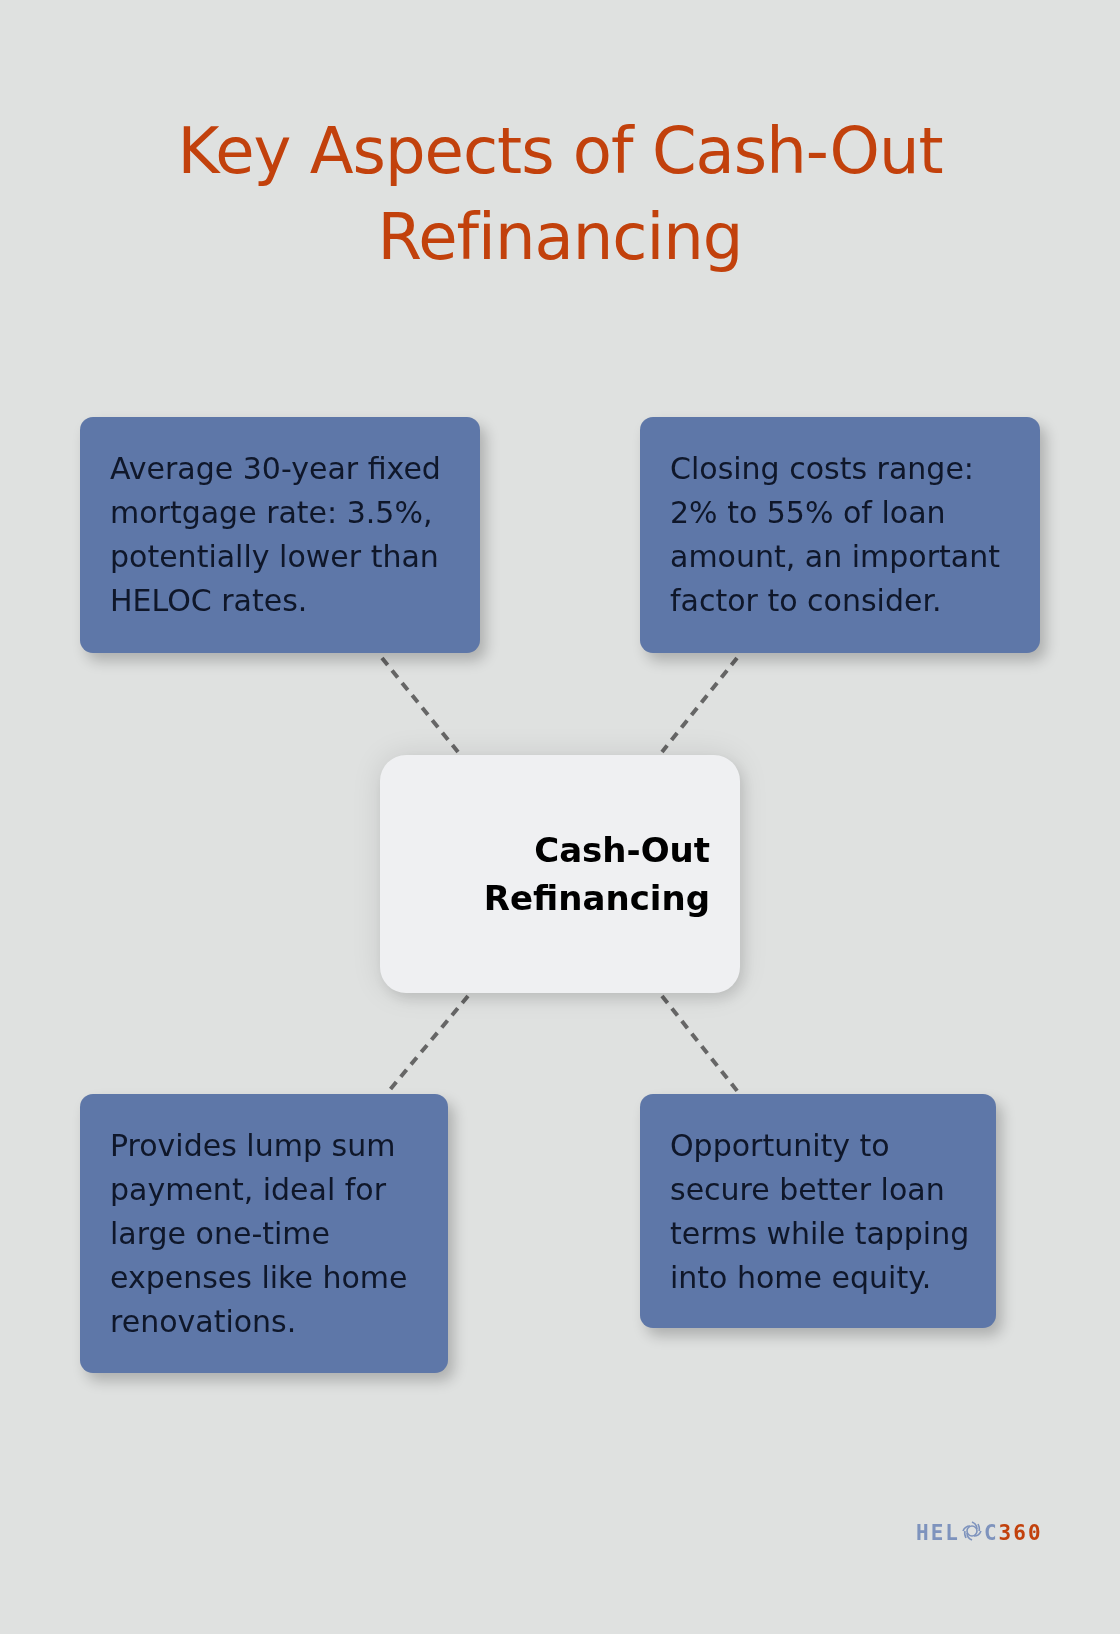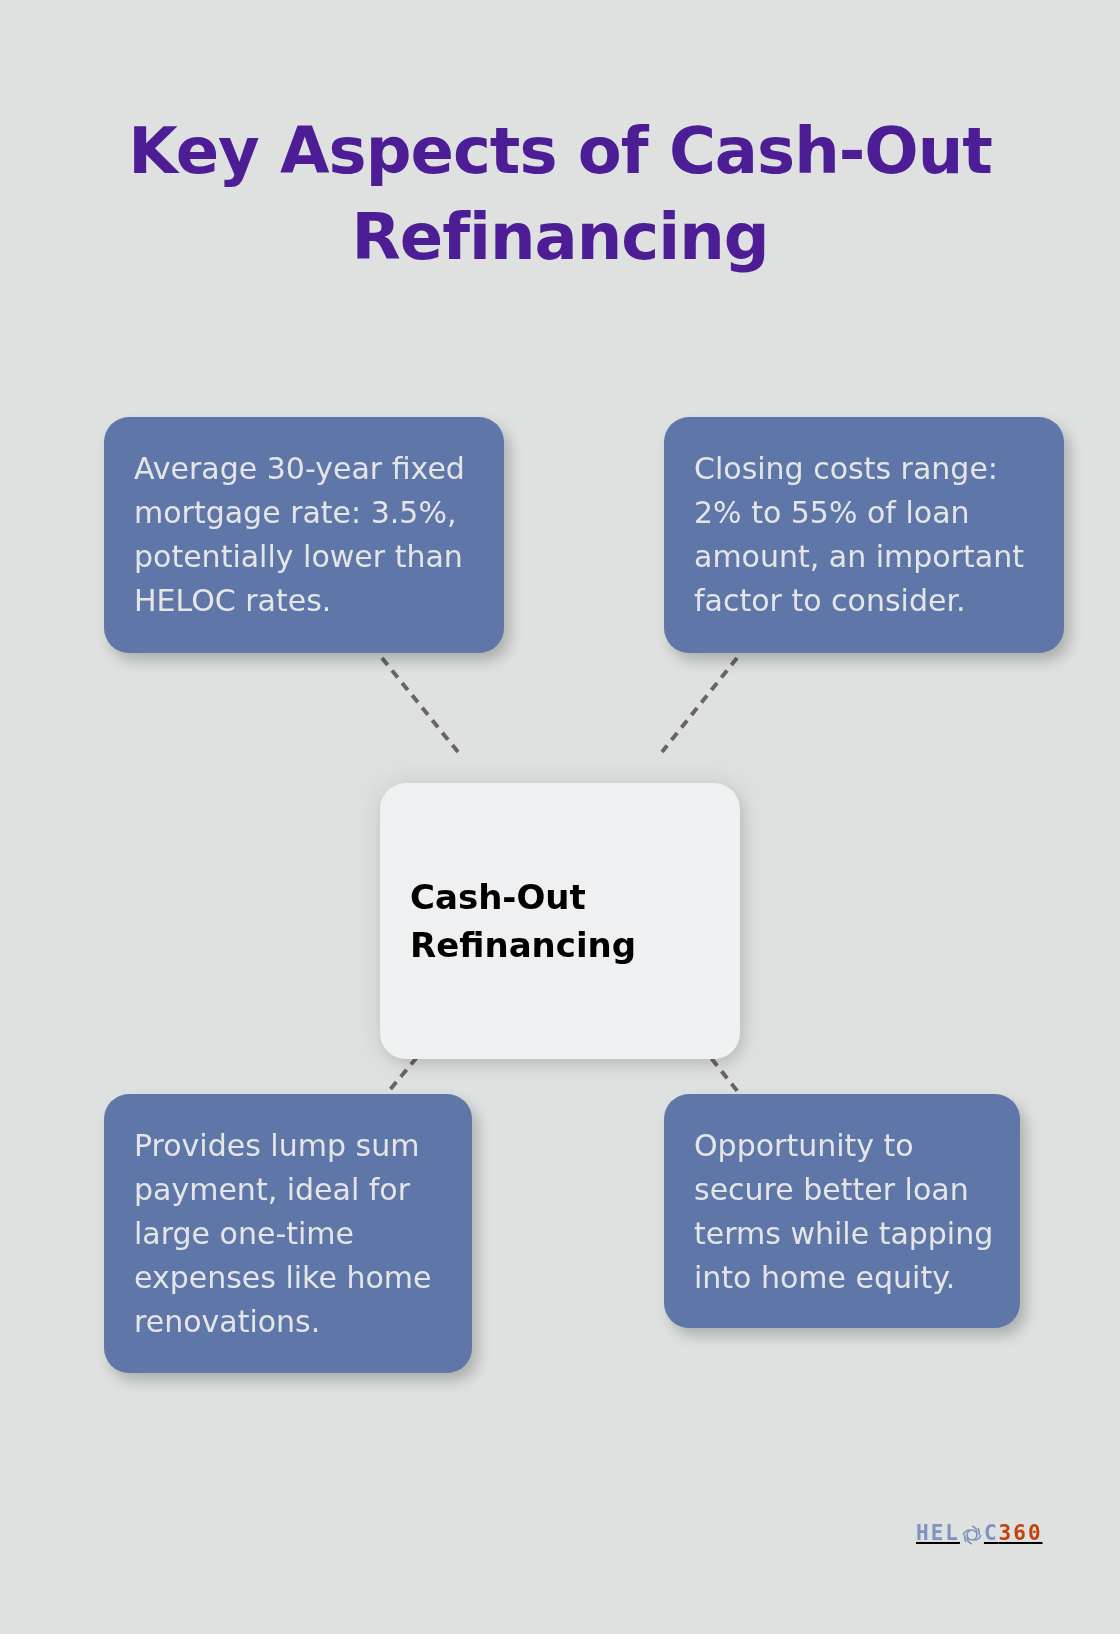--- a/index.html
+++ b/index.html
@@ -6,55 +6,55 @@
     body {
       width: 1120px; height: 1634px;
       background: #dfe1e0;
       position: relative;
       overflow: hidden;
       font-family: "DejaVu Sans", "Liberation Sans", sans-serif;
     }
     .title {
       position: absolute; left: 0; top: 108px; width: 1120px;
       text-align: center;
-      font-size: 64px; font-weight: bold; line-height: 86px;
-      color: #4c1d95; letter-spacing: -1px;
+      font-size: 64px; font-weight: normal; line-height: 86px;
+      color: #c2410c; letter-spacing: -1px;
     }
     .connectors { position: absolute; left: 0; top: 0; width: 1120px; height: 1634px; pointer-events: none; }
     .card {
       position: absolute;
       background: #5e77a8;
-      border-radius: 25px;
+      border-radius: 13px;
       box-shadow: 6px 8px 14px rgba(0,0,0,0.22);
-      color: #e5e5e5;
+      color: #0f172a;
       box-sizing: border-box;
       padding: 30px 26px 0 30px;
-      font-size: 30px; line-height: 44px; margin-left: 24px;
+      font-size: 30px; line-height: 44px;
     }
     .card-tl { left: 80px; top: 417px; width: 400px; height: 236px; }
     .card-tr { left: 640px; top: 417px; width: 400px; height: 236px; }
     .card-bl { left: 80px; top: 1094px; width: 368px; height: 279px; }
     .card-br { left: 640px; top: 1094px; width: 356px; height: 234px; }
     .center {
-      position: absolute; left: 380px; top: 783px; width: 360px; height: 276px;
+      position: absolute; left: 380px; top: 755px; width: 360px; height: 238px;
       background: #eff0f2;
       border-radius: 26px;
       box-shadow: 0 0 30px rgba(0,0,0,0.10), 4px 6px 12px rgba(0,0,0,0.10);
       display: flex; align-items: center; justify-content: center;
-      text-align: left;
+      text-align: right;
     }
     .center-label {
       font-size: 34px; font-weight: bold; line-height: 48px; color: #000;
       width: 300px;
     }
     .logo {
       position: absolute; left: 916px; top: 1521px;
-      display: flex; align-items: flex-end;
+      display: flex; align-items: flex-start;
       font-family: "DejaVu Sans Mono", "Liberation Mono", monospace;
-      font-size: 21px; font-weight: bold; letter-spacing: 2px; text-decoration: underline;
+      font-size: 21px; font-weight: bold; letter-spacing: 2px;
     }
     .logo-a { color: #7e93bd; }
     .logo-b { color: #c2410c; }
     .logo-swirl { display: inline-block; width: 20px; height: 20px; margin: 0 2px; }
   </style>
 </head>
 <body>
 
 <div class="title">
   <div>Key Aspects of Cash-Out</div>

